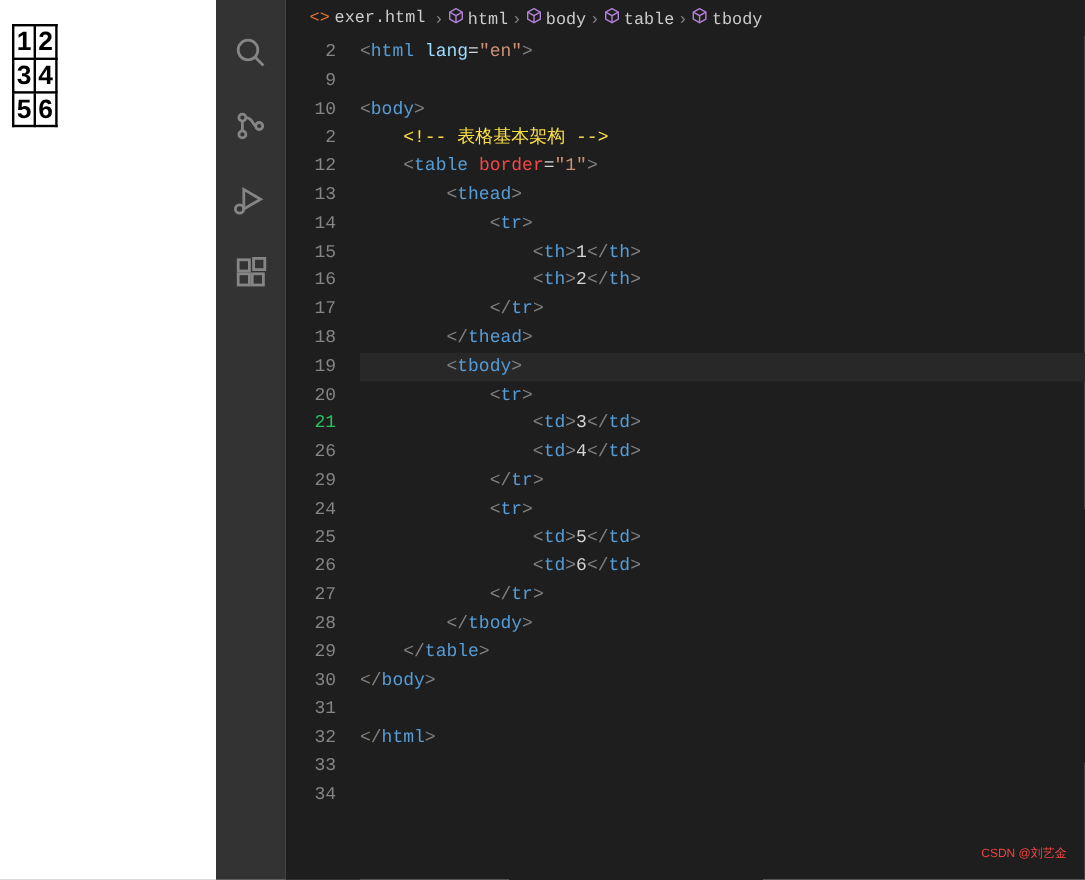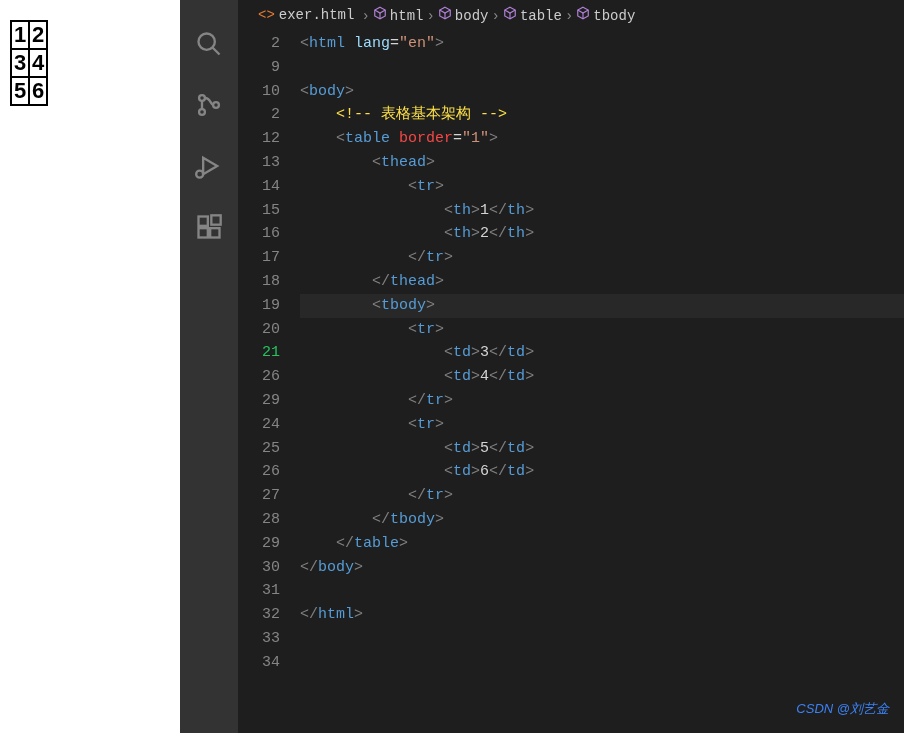--- a/index.html
+++ b/index.html
@@ -105,24 +105,23 @@
     .tok-string { color: #ce9178; }
     .tok-comment { color: #fde047; }
     .tok-text { color: #d4d4d4; }
     .tok-lang { color: #9cdcfe; }
     .tok-eq { color: #d4d4d4; }
     .tok-border { color: #f44747; text-align: right; }
     .watermark {
       position: absolute;
       right: 15px;
       bottom: 15px;
-      color: #3b82f6;
-      font-size: 13px;
+      color: #ef4444;
+      font-size: 10px;
       font-family: Arial, sans-serif;
-      font-style: italic;
     }
   </style>
 </head>
 <body>
 
 <div class="preview-panel">
   <table class="preview-table">
     <thead>
         <tr>
           <th>1</th>

